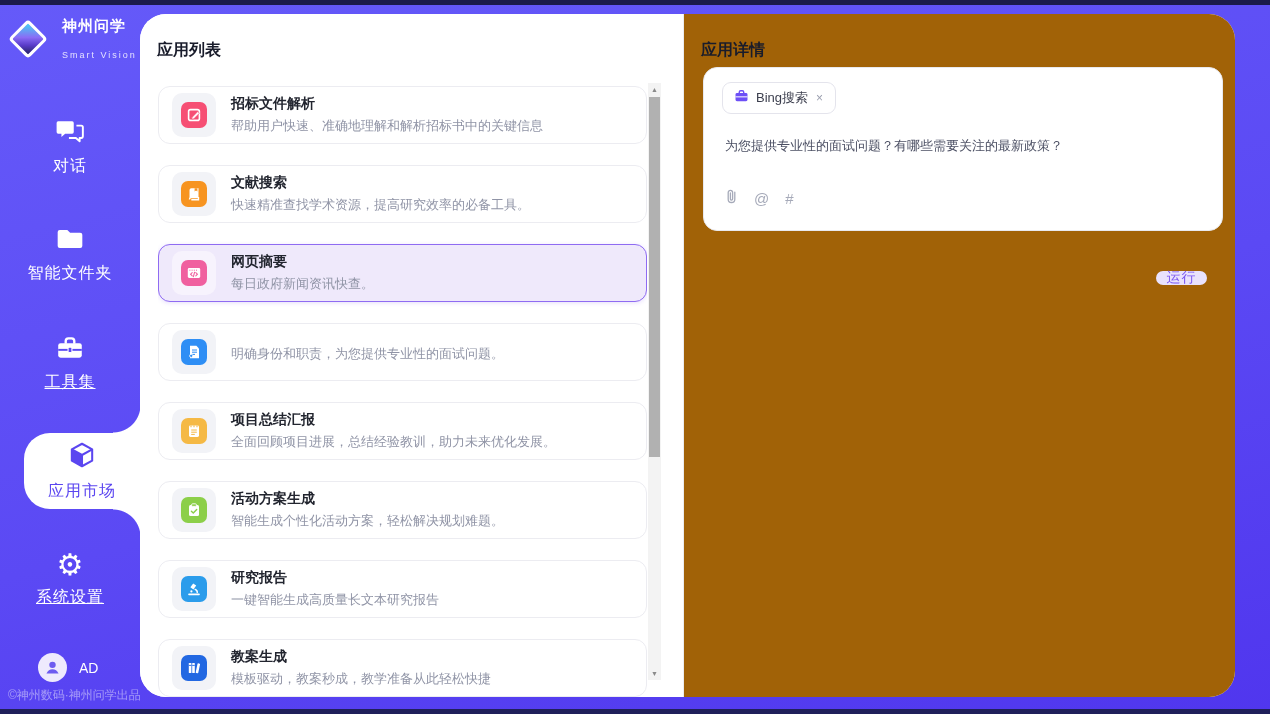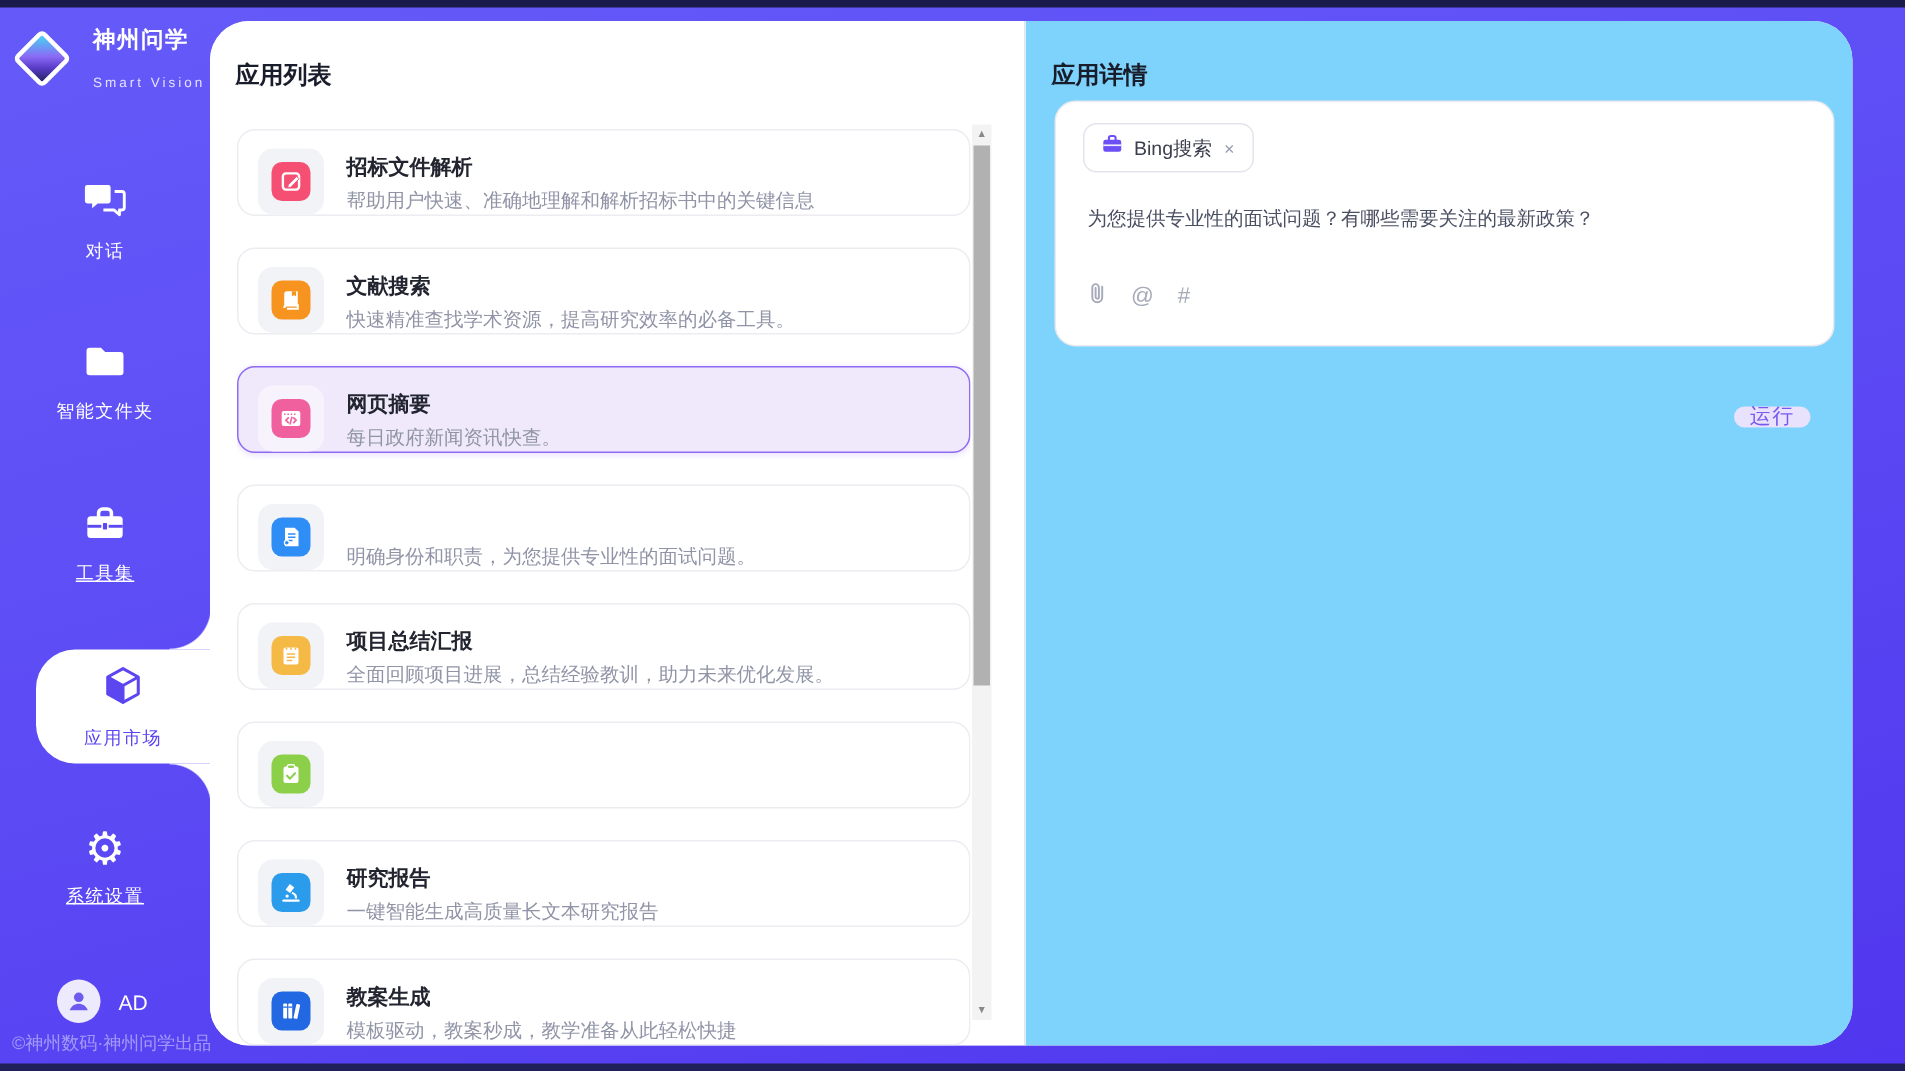--- a/index.html
+++ b/index.html
@@ -14,46 +14,46 @@
   
   .sidebar { position:absolute; left:0; top:5px; width:140px; bottom:5px; }
   .logo { position:absolute; top:12px; left:14px; display:flex; align-items:center; gap:20px; }
   .logo-diamond { width:28px; height:28px; transform:rotate(45deg); border:3px solid #fff; border-radius:4px;
                   background:linear-gradient(135deg,#43d6f2 0%,#8a6cf6 45%,#5a3cc9 70%,#23235f 100%); }
   .logo-text .cn { color:#fff; font-size:15px; font-weight:bold; letter-spacing:1px; }
   .logo-text .en { color:#e4e1ff; font-size:9px; letter-spacing:2px; margin-top:14px; }
 
   .nav-item { position:absolute; left:0; width:140px; height:76px; display:flex; flex-direction:column;
               align-items:center; justify-content:center; gap:7px; color:#fff; cursor:pointer; z-index:2; }
-  .nav-item .nav-label { font-size:12px; letter-spacing:1px; }
+  .nav-item .nav-label { font-size:16px; letter-spacing:1px; }
   .nav-item.underlined .nav-label { text-decoration:underline; }
   .nav-item.active { color:#5b46f0;padding-left:24px; }
   .gear-glyph { font-family:"DejaVu Sans",sans-serif; font-size:30px; line-height:30px; color:#fff; }
 
   .active-blob { position:absolute; left:24px; top:428px; width:117px; height:76px; background:#fff;
                  border-radius:26px 0 0 26px; z-index:1; }
   .active-blob::before, .active-blob::after { content:""; position:absolute; right:0; width:28px; height:28px; }
   .active-blob::before { top:-28px;   background:radial-gradient(circle 28px at 0 0,   rgba(0,0,0,0) 27px, #fff 28px); }
   .active-blob::after  { bottom:-28px;background:radial-gradient(circle 28px at 0 100%,rgba(0,0,0,0) 27px, #fff 28px); }
 
   .user-row { position:absolute; left:38px; top:648px; display:flex; align-items:center; gap:12px; cursor:pointer; }
   .avatar { width:29px; height:29px; border-radius:50%; background:#eeeafd; display:flex; align-items:center; justify-content:center; }
   .user-name { color:#fff; font-size:14px; }
   .copyright { position:absolute; left:8px; top:682px; color:rgba(255,255,255,.45); font-size:12px; white-space:nowrap; }
 
   
   .content { position:absolute; left:140px; top:14px; width:1095px; height:683px; border-radius:26px;
              overflow:hidden; display:flex; background:#fff; }
   .left-panel  { position:relative; width:543px; background:#fff; flex:none; }
-  .right-panel { position:relative; flex:1; background:#7dd3fc; border-left:1px solid #ececf0;text-decoration:underline; }
+  .right-panel { position:relative; flex:1; background:#a16207; border-left:1px solid #ececf0;text-decoration:underline; }
   .panel-title { position:absolute; left:17px; top:26px; font-size:16px; font-weight:bold; color:#191c2b; }
 
   .app-list { position:absolute; left:18px; top:72px; width:489px; bottom:0; overflow:hidden; }
   .app-card { height:58px; margin-bottom:21px; background:#fff; border:1px solid #ececf1; border-radius:12px;
-              display:flex; align-items:flex-end; padding:0 13px; gap:15px; cursor:pointer; }
+              display:flex; align-items:center; padding:0 13px; gap:15px; cursor:pointer; }
   .app-card.selected { background:#efe9fb; border:1px solid #8f6bf2; box-shadow:0 1px 4px rgba(120,80,240,.18); }
   .app-icon-box { width:44px; height:44px; flex:none; border-radius:10px; background:#f2f3f7;
                   display:flex; align-items:center; justify-content:center; }
   .app-card.selected .app-icon-box { background:#f7f3fd; }
   .app-glyph { width:26px; height:26px; border-radius:7px; display:flex; align-items:center; justify-content:center; }
   .app-texts { min-width:0; }
   .app-title { font-size:14px; font-weight:bold; color:#22252f; }
   .app-desc  { font-size:13px; color:#9094a6; margin-top:4px; white-space:nowrap; }
 
   .scrollbar { position:absolute; right:22px; top:69px; width:13px; height:597px; background:#f3f3f3; }
@@ -242,20 +242,24 @@
         <div class="app-card">
           <div class="app-icon-box">
             <span class="app-glyph" style="background: rgb(140, 207, 73); color: rgb(140, 207, 73);">
               <svg width="16" height="16" viewBox="0 0 16 16">
                   <rect x="3" y="3" width="10" height="11" rx="1.5" fill="#fff"></rect>
                   <rect x="5.6" y="1.8" width="4.8" height="2.6" rx="1" fill="currentColor" stroke="#fff" stroke-width=".9"></rect>
                   <path d="M5.4 9.2l1.9 1.9 3.4-3.6" fill="none" stroke="currentColor" stroke-width="1.4" stroke-linecap="round" stroke-linejoin="round"></path>
                 </svg>
             </span>
           </div>
+          <div class="app-texts">
+            <div class="app-title">活动方案生成</div>
+            <div class="app-desc">智能生成个性化活动方案，轻松解决规划难题。</div>
+          </div>
         </div>
 
         <div class="app-card">
           <div class="app-icon-box">
             <span class="app-glyph" style="background: rgb(43, 156, 235); color: rgb(43, 156, 235);">
               <svg width="16" height="16" viewBox="0 0 16 16">
                   <path d="M7.2 2.4l3 2.2-2.8 3.8-3-2.2z" fill="#fff"></path>
                   <path d="M8.6 8.2c1.8.6 3 2 2.6 3.8" fill="none" stroke="#fff" stroke-width="1.4"></path>
                   <path d="M3 13.4h10" stroke="#fff" stroke-width="1.6" stroke-linecap="round"></path>
                   <circle cx="5.4" cy="10.4" r="1.1" fill="#fff"></circle>

